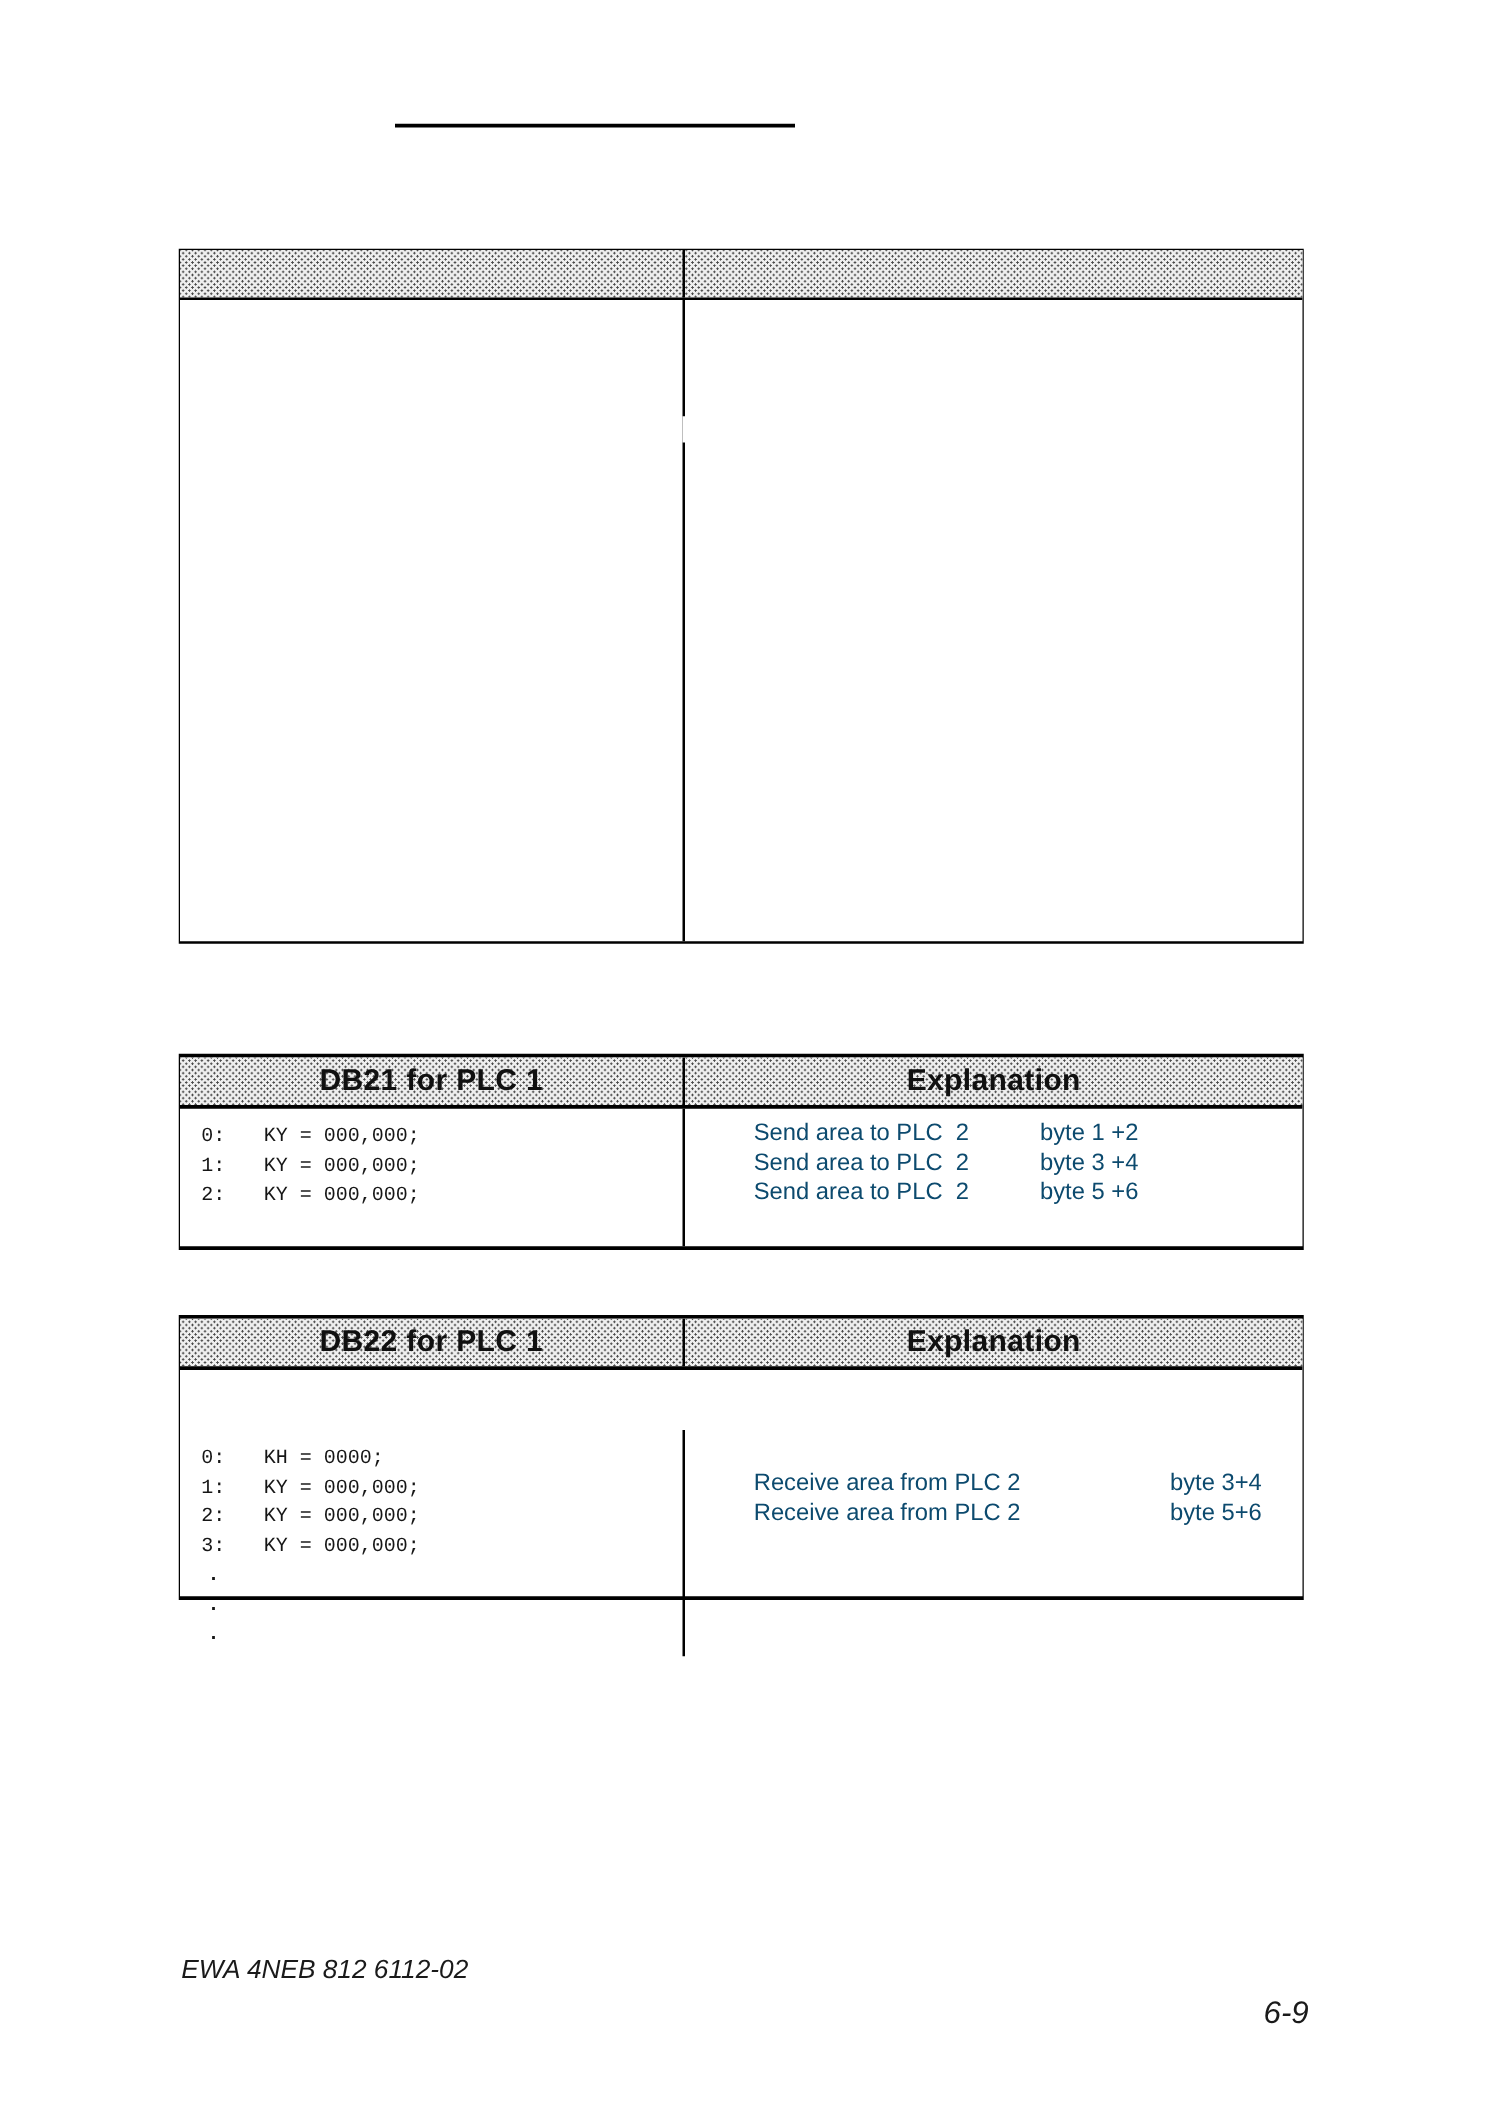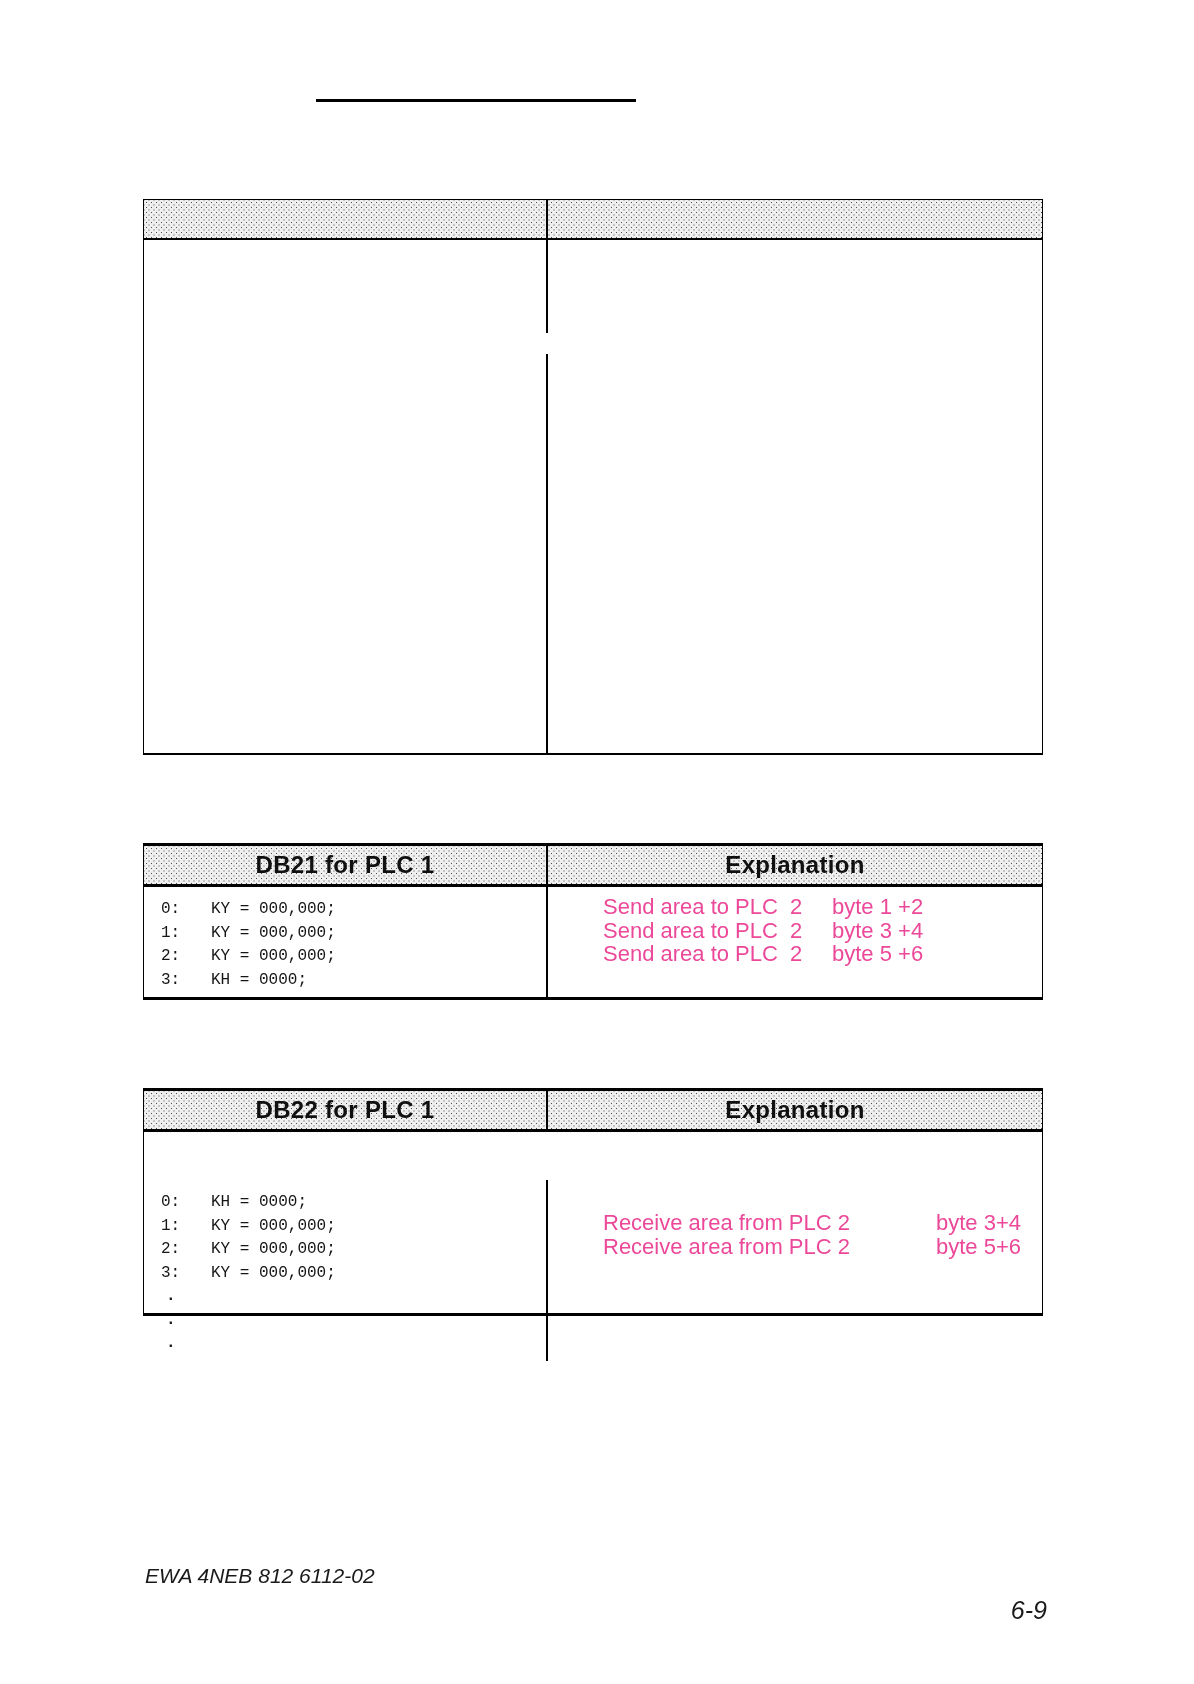--- a/index.html
+++ b/index.html
@@ -13,21 +13,21 @@
   }
   .top-rule{
     position:absolute;left:316px;top:99px;width:320px;height:3px;background:#000;
   }
   .tbl{
     position:absolute;left:143px;width:900px;
     border:1.5px solid #000;box-sizing:border-box;background:#fff;
   }
   #table1{top:199px;height:556px;border-top-width:1.5px;border-bottom-width:2px;}
   #db21{top:843px;height:157px;border-top-width:3px;border-bottom-width:3px;}
-  #db22{top:1088px;height:228px;border-top-width:3px;border-bottom-width:3px;}
+  #db22{top:1052px;height:228px;border-top-width:3px;border-bottom-width:3px;}
   .hdr{
     display:flex;height:38px;border-bottom:3px solid #000;
   }
   #table1 .hdr{height:38px;border-bottom:2.5px solid #000;}
   .hatch{
     background-color:#efefef;
     background-image:
       radial-gradient(circle,#4a4a4a 26%,transparent 28%),
       radial-gradient(circle,#4a4a4a 26%,transparent 28%);
     background-size:5px 5px;
@@ -52,21 +52,21 @@
   .code-col{
     padding:11px 0 0 17px;
     font-family:"Liberation Mono","DejaVu Sans Mono",monospace;
     font-size:16px;line-height:23.5px;color:#161616;
   }
   .crow{white-space:pre;}
   .clbl{display:inline-block;width:50px;}
   .cdot{display:inline-block;padding-left:5px;font-weight:bold;}
   .exp-col{
     padding:8px 0 0 55px;
-    font-size:22px;line-height:23.5px;color:#ec4899;
+    font-size:19px;line-height:23.5px;color:#0c4a6e;
   }
   #db22 .exp-col{padding-top:31px;}
   .etext{display:inline-block;white-space:pre;}
   #db21 .etext{width:229px;}
   #db22 .etext{width:333px;}
   .ebyte{white-space:pre;}
   .footer-doc{
     position:absolute;left:145px;top:1564px;
     font-style:italic;font-size:21px;color:#1a1a1a;
   }
@@ -105,21 +105,20 @@
       </div>
       <div class="hcell right">
         <span>Explanation</span>
       </div>
     </div>
     <div class="body">
       <div class="bcell left code-col">
         <div class="crow"><span class="clbl">0:</span><span>KY = 000,000;</span></div>
         <div class="crow"><span class="clbl">1:</span><span>KY = 000,000;</span></div>
         <div class="crow"><span class="clbl">2:</span><span>KY = 000,000;</span></div>
-        <div class="crow"><span class="clbl">3:</span><span>KH = 0000;</span></div>
       </div>
       <div class="bcell right exp-col">
         <div class="erow"><span class="etext">Send area to PLC  2</span><span class="ebyte">byte 1 +2</span></div>
         <div class="erow"><span class="etext">Send area to PLC  2</span><span class="ebyte">byte 3 +4</span></div>
         <div class="erow"><span class="etext">Send area to PLC  2</span><span class="ebyte">byte 5 +6</span></div>
       </div>
     </div>
   </div>
 
   <div class="tbl" id="db22">

